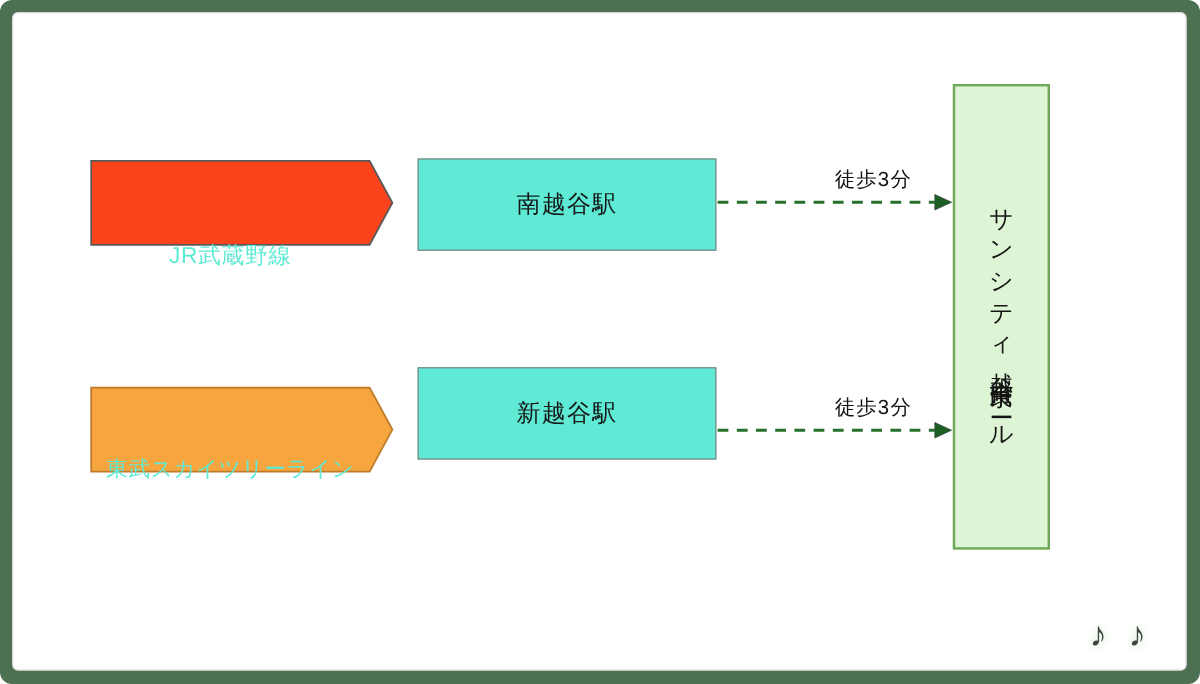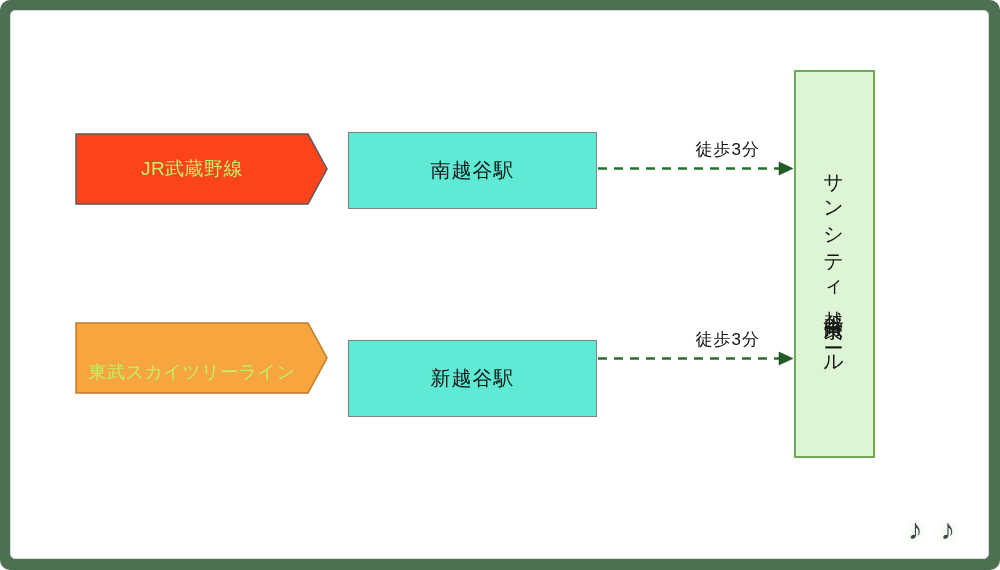--- a/index.html
+++ b/index.html
@@ -39,40 +39,41 @@
     stroke: #27702c;
     stroke-width: 2.5;
     stroke-dasharray: 9 7;
     fill: none;
   }
   .connector-head { fill: #1d5f22; stroke: #233; stroke-width: 0.5; }
 
   .abs { position: absolute; display: flex; align-items: center; justify-content: center; }
 
   .line-label {
-    color: #bef264;
+    color: #5eead4;
     font-size: 19px;
     letter-spacing: 0.5px;
     white-space: nowrap;
+    margin-top: 44px;
   }
   .line-label-block-1 { left: 76px; top: 134px; width: 232px; height: 70px; }
-  .line-label-block-2 { left: 76px; top: 337px; width: 232px; height: 70px; font-size: 18px; }
+  .line-label-block-2 { left: 76px; top: 312px; width: 232px; height: 70px; font-size: 18px; }
 
   .station-box {
     position: absolute;
     width: 249px; height: 77px;
     background: #5eead4;
     border: 1.5px solid #828282;
     display: flex; align-items: center; justify-content: center;
     font-size: 20px;
     color: #161616;
     letter-spacing: 1px;
   }
   .station-box-1 { left: 348px; top: 132px; }
-  .station-box-2 { left: 348px; top: 340px; }
+  .station-box-2 { left: 348px; top: 306px; }
 
   .walk-label {
     position: absolute;
     width: 160px;
     text-align: right;
     font-size: 17px;
     color: #121212;
     letter-spacing: 1px;
   }
   .walk-label-1 { left: 600px; top: 138px; }

